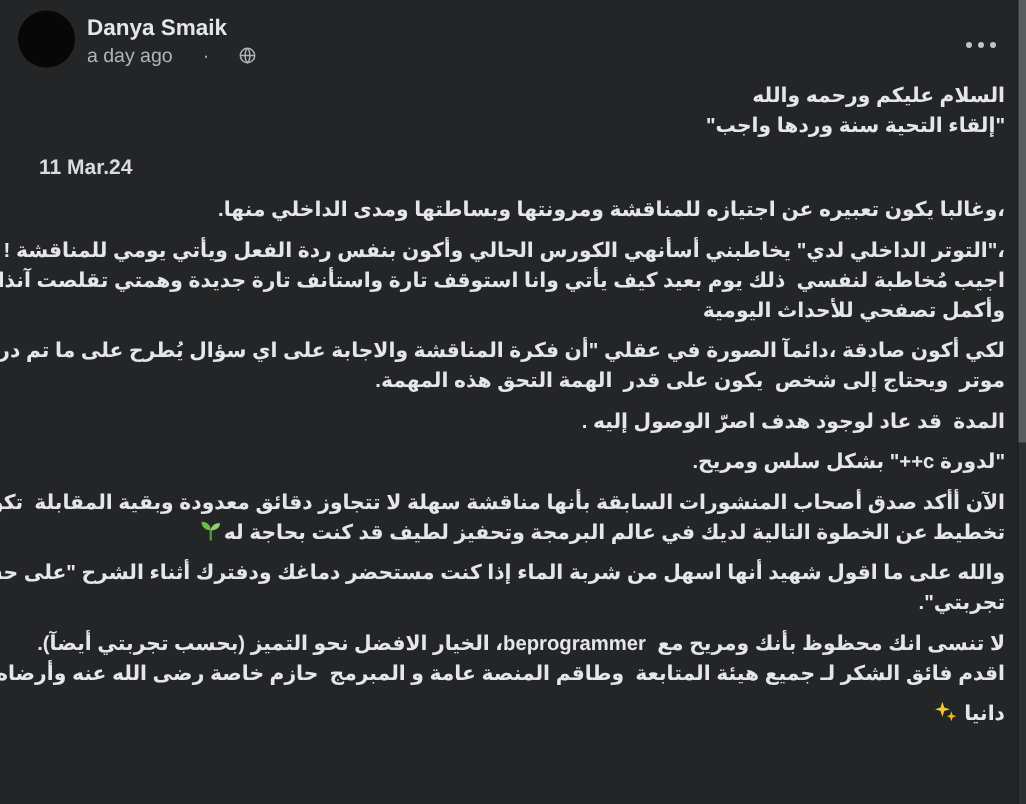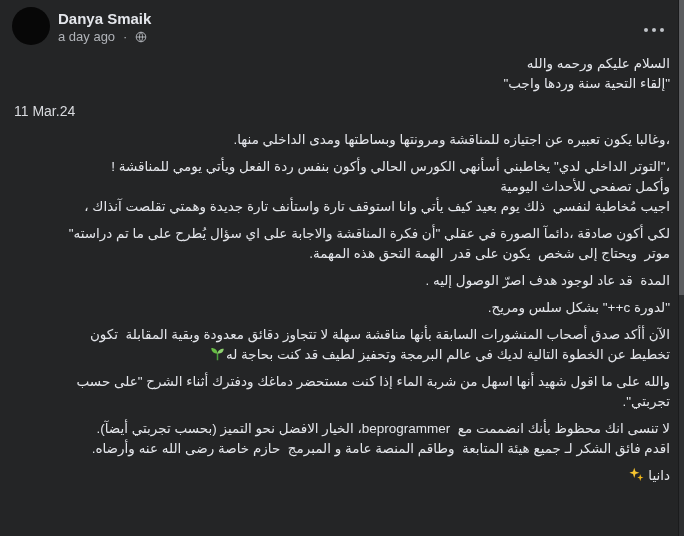--- a/index.html
+++ b/index.html
@@ -8,31 +8,31 @@
     background:#242526;
     font-family:"Liberation Sans","DejaVu Sans",sans-serif;
     position:relative;
   }
   .card{width:684px;height:387px;position:relative;}
   
   .header{display:flex;align-items:flex-start;padding:7px 16px 2px 12px;position:relative;}
   .avatar{width:38px;height:38px;border-radius:50%;background:#070707;flex:none;cursor:pointer;}
   .hmeta{margin-left:8px;padding-top:3px;}
   .name{color:#e4e6eb;font-size:15px;font-weight:700;line-height:17px;cursor:pointer;}
-  .sub{color:#b0b3b8;font-size:13px;display:flex;align-items:center;gap:8px;margin-top:2px;}
+  .sub{color:#b0b3b8;font-size:13px;display:flex;align-items:center;gap:20px;margin-top:2px;}
   .sub .ts{cursor:pointer;}
   .globe{display:inline-flex;width:12px;height:12px;}
   .globe svg{width:12px;height:12px;}
   .more{position:absolute;right:18px;top:22px;display:flex;gap:4px;padding:6px 2px;cursor:pointer;}
   .more .d{width:4px;height:4px;border-radius:50%;background:#c0c3c8;}
   
   .post-body{padding:7px 14px 0 14px;overflow:hidden;}
   .block{margin:0 0 7px 0;direction:rtl;text-align:right;color:#e4e6eb;}
-  .block.ltr{direction:ltr;text-align:left;margin:3px 0 9px 0;}
-  .line{font-size:13.5px;line-height:20px;white-space:pre;}
+  .block.ltr{direction:ltr;text-align:left;margin:3px 0 9px 12px;}
+  .line{font-size:13.5px;line-height:20px;white-space:pre;font-weight:bold;}
   .block.ltr .line{font-size:14px;color:#d9dbdf;}
   .emoji{display:inline-block;width:15px;height:15px;vertical-align:-2px;margin:0 1px;}
   .emoji svg{width:100%;height:100%;display:block;}
   
   .scrollbar{position:absolute;right:0;top:0;width:5px;height:536px;background:#2d2e30;border-left:1px solid #1a1b1c;}
   .scrollbar .thumb{width:5px;height:295px;background:#5b5c5f;cursor:pointer;}
 </style>
 </head>
 <body>
 
@@ -67,22 +67,22 @@
         <div class="line">"إلقاء التحية سنة وردها واجب"</div>
       </div>
       <div class="block ltr">
         <div class="line">11 Mar.24</div>
       </div>
       <div class="block">
         <div class="line">،وغالبا يكون تعبيره عن اجتيازه للمناقشة ومرونتها وبساطتها ومدى الداخلي منها.</div>
       </div>
       <div class="block">
         <div class="line">،"التوتر الداخلي لدي" يخاطبني أسأنهي الكورس الحالي وأكون بنفس ردة الفعل ويأتي يومي للمناقشة !</div>
+        <div class="line">اجيب مُخاطبة لنفسي  ذلك يوم بعيد كيف يأتي وانا استوقف تارة واستأنف تارة جديدة وهمتي تقلصت آنذاك ،</div>
         <div class="line">وأكمل تصفحي للأحداث اليومية</div>
-        <div class="line">اجيب مُخاطبة لنفسي  ذلك يوم بعيد كيف يأتي وانا استوقف تارة واستأنف تارة جديدة وهمتي تقلصت آنذاك ،</div>
       </div>
       <div class="block">
         <div class="line">لكي أكون صادقة ،دائمآ الصورة في عقلي "أن فكرة المناقشة والاجابة على اي سؤال يُطرح على ما تم دراسته"</div>
         <div class="line">موتر  ويحتاج إلى شخص  يكون على قدر  الهمة التحق هذه المهمة.</div>
       </div>
       <div class="block">
         <div class="line">المدة  قد عاد لوجود هدف اصرّ الوصول إليه .</div>
       </div>
       <div class="block">
         <div class="line">"لدورة c++" بشكل سلس ومريح.</div>
@@ -93,21 +93,21 @@
               <path d="M8 15.2 V7.4" stroke="#4aa03c" stroke-width="1.6" fill="none"></path>
               <path d="M8 8 C8 4.2,5.2 2,1.4 2 C1.4 6,4.6 8.2,8 8Z" fill="#68bd45"></path>
               <path d="M8 8 C8 5,11 2.8,14.6 2.8 C14.6 6.4,11.4 8.2,8 8Z" fill="#8ed16f"></path>
             </svg></span></div>
       </div>
       <div class="block">
         <div class="line">والله على ما اقول شهيد أنها اسهل من شربة الماء إذا كنت مستحضر دماغك ودفترك أثناء الشرح "على حسب</div>
         <div class="line">تجربتي".</div>
       </div>
       <div class="block">
-        <div class="line">لا تنسى انك محظوظ بأنك انضممت مع  beprogrammer، الخيار الافضل نحو التميز (بحسب تجربتي أيضآ).</div>
+        <div class="line">لا تنسى انك محظوظ بأنك ومريح مع  beprogrammer، الخيار الافضل نحو التميز (بحسب تجربتي أيضآ).</div>
         <div class="line">اقدم فائق الشكر لـ جميع هيئة المتابعة  وطاقم المنصة عامة و المبرمج  حازم خاصة رضى الله عنه وأرضاه.</div>
       </div>
       <div class="block">
         <div class="line">دانيا <span class="emoji"><svg viewBox="0 0 16 16">
               <path d="M5.6 0.8 L6.9 4.9 L11 6.2 L6.9 7.5 L5.6 11.8 L4.3 7.5 L0.4 6.2 L4.3 4.9Z" fill="#f7c531"></path>
               <path d="M12 7.8 L12.9 10.3 L15.4 11.2 L12.9 12.1 L12 14.8 L11.1 12.1 L8.8 11.2 L11.1 10.3Z" fill="#f2b718"></path>
             </svg></span></div>
       </div>
     </div>
 

